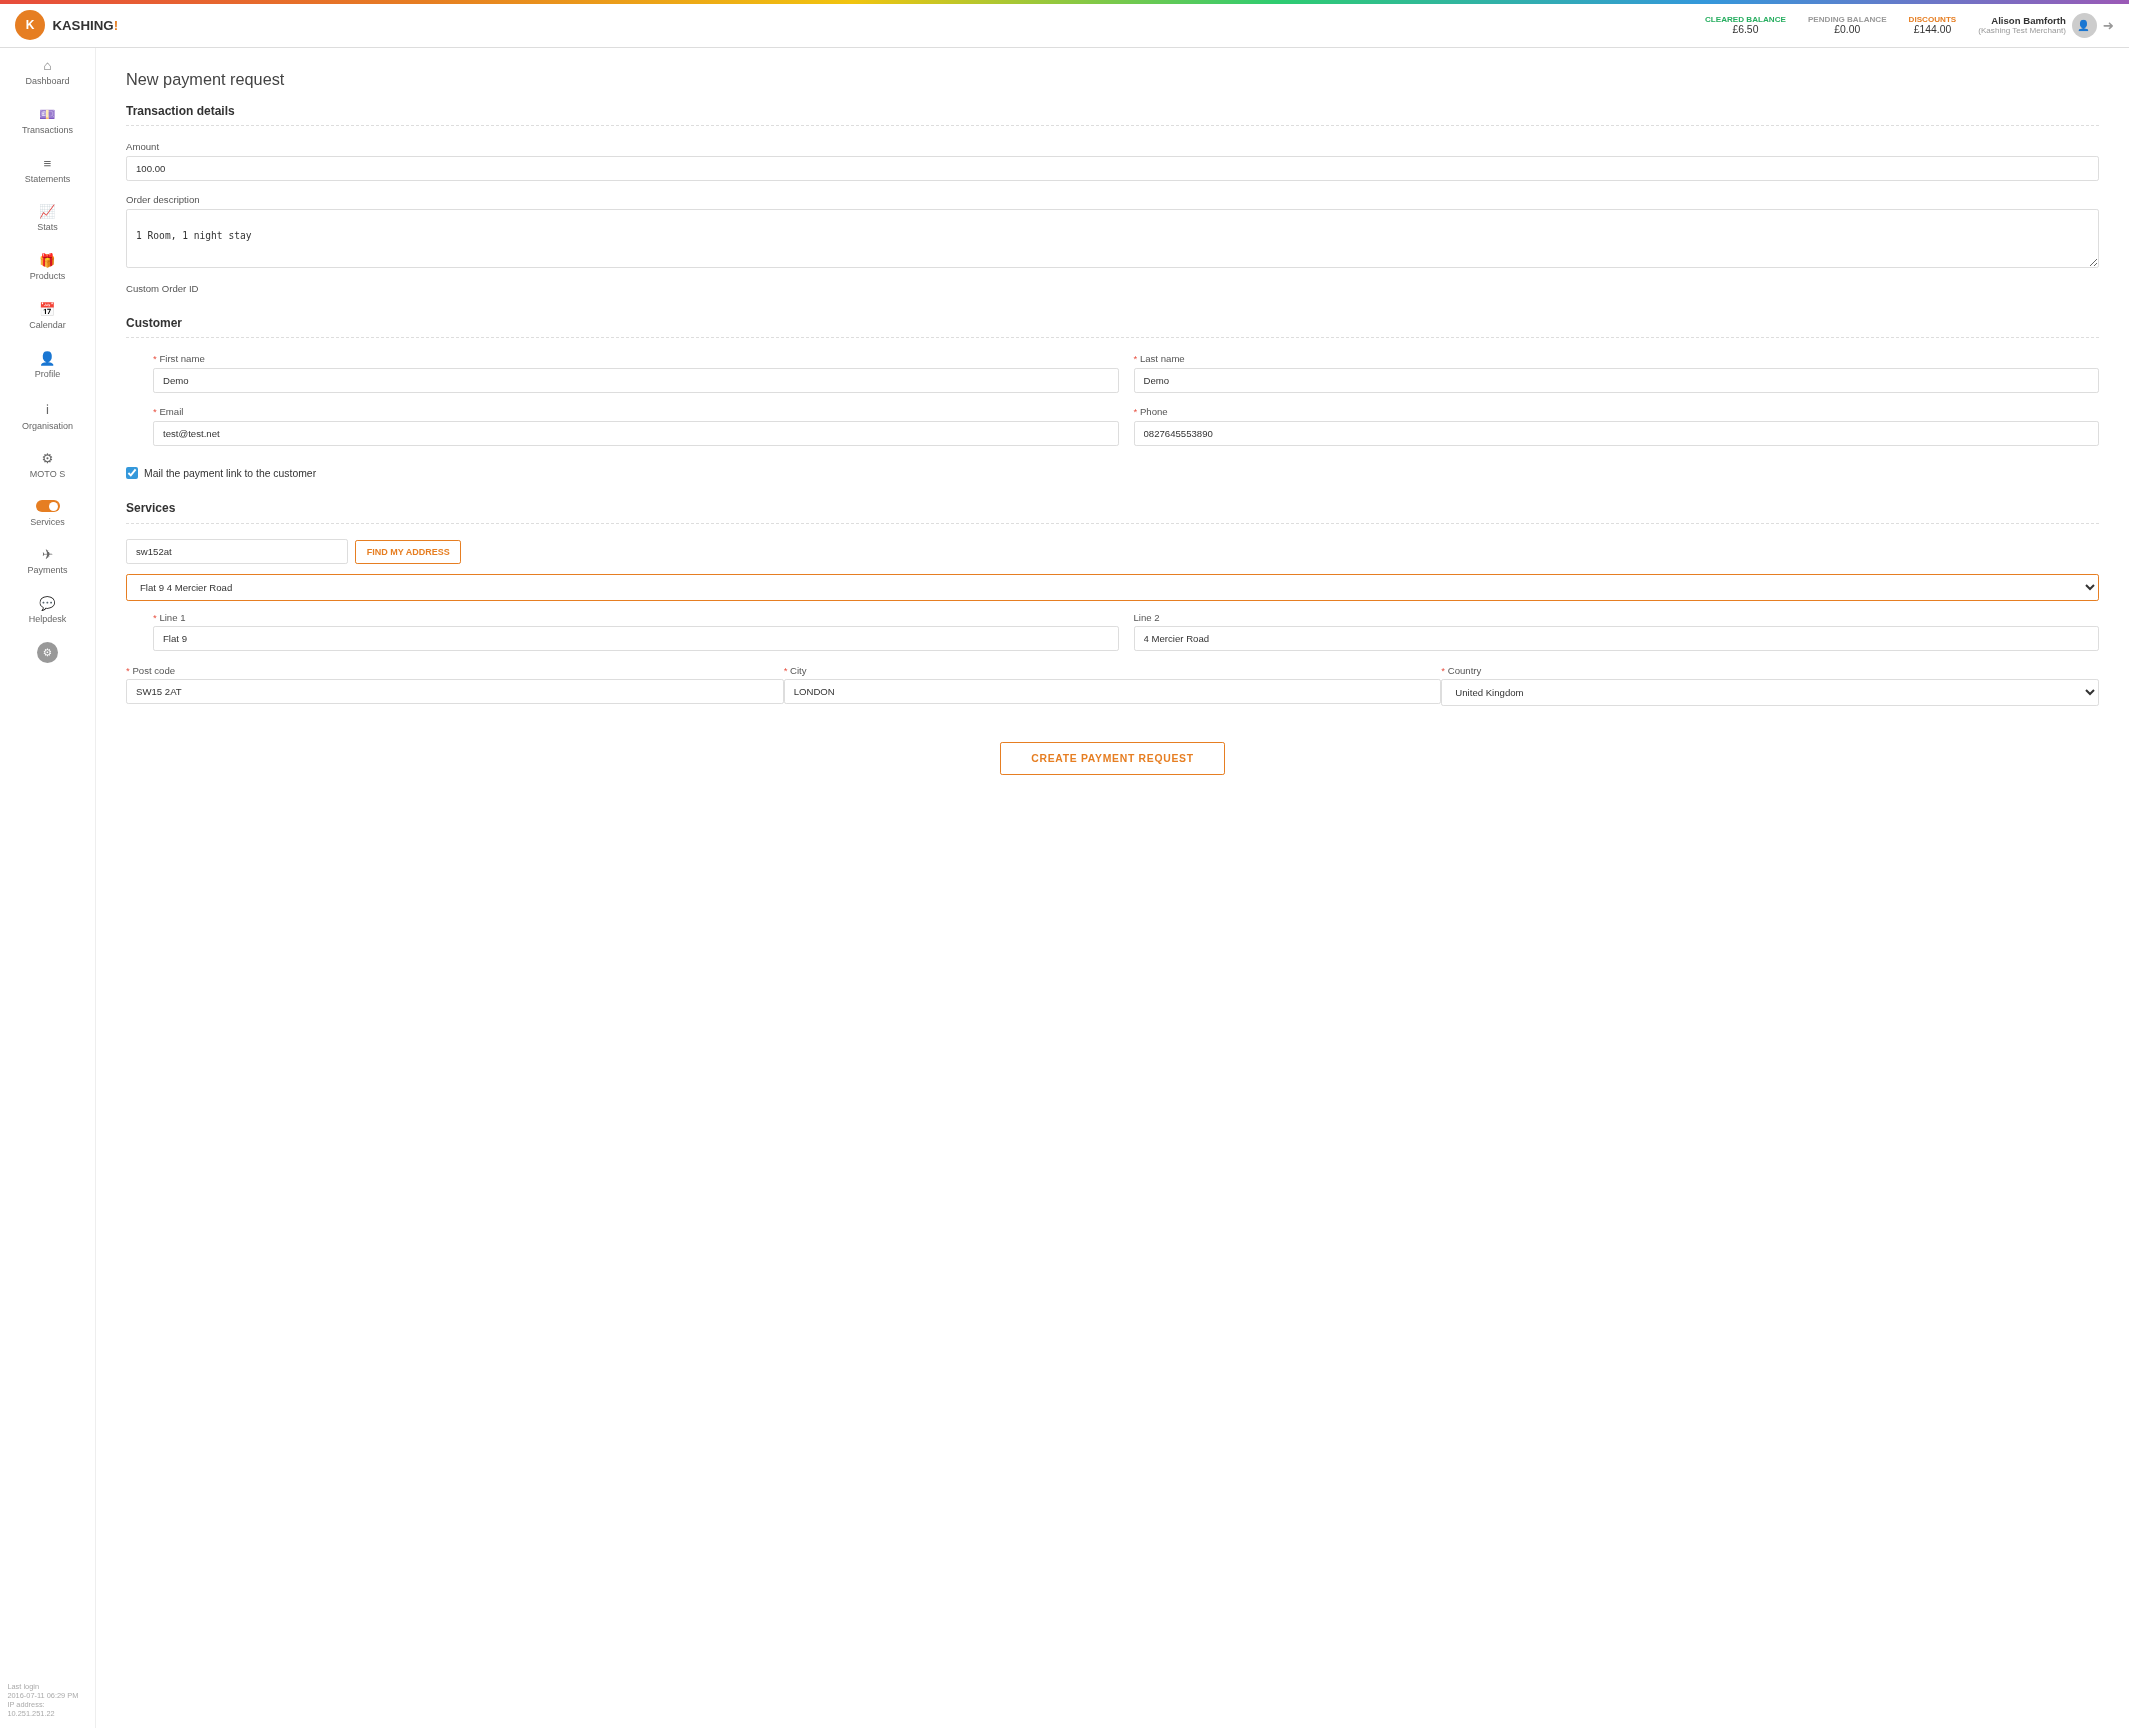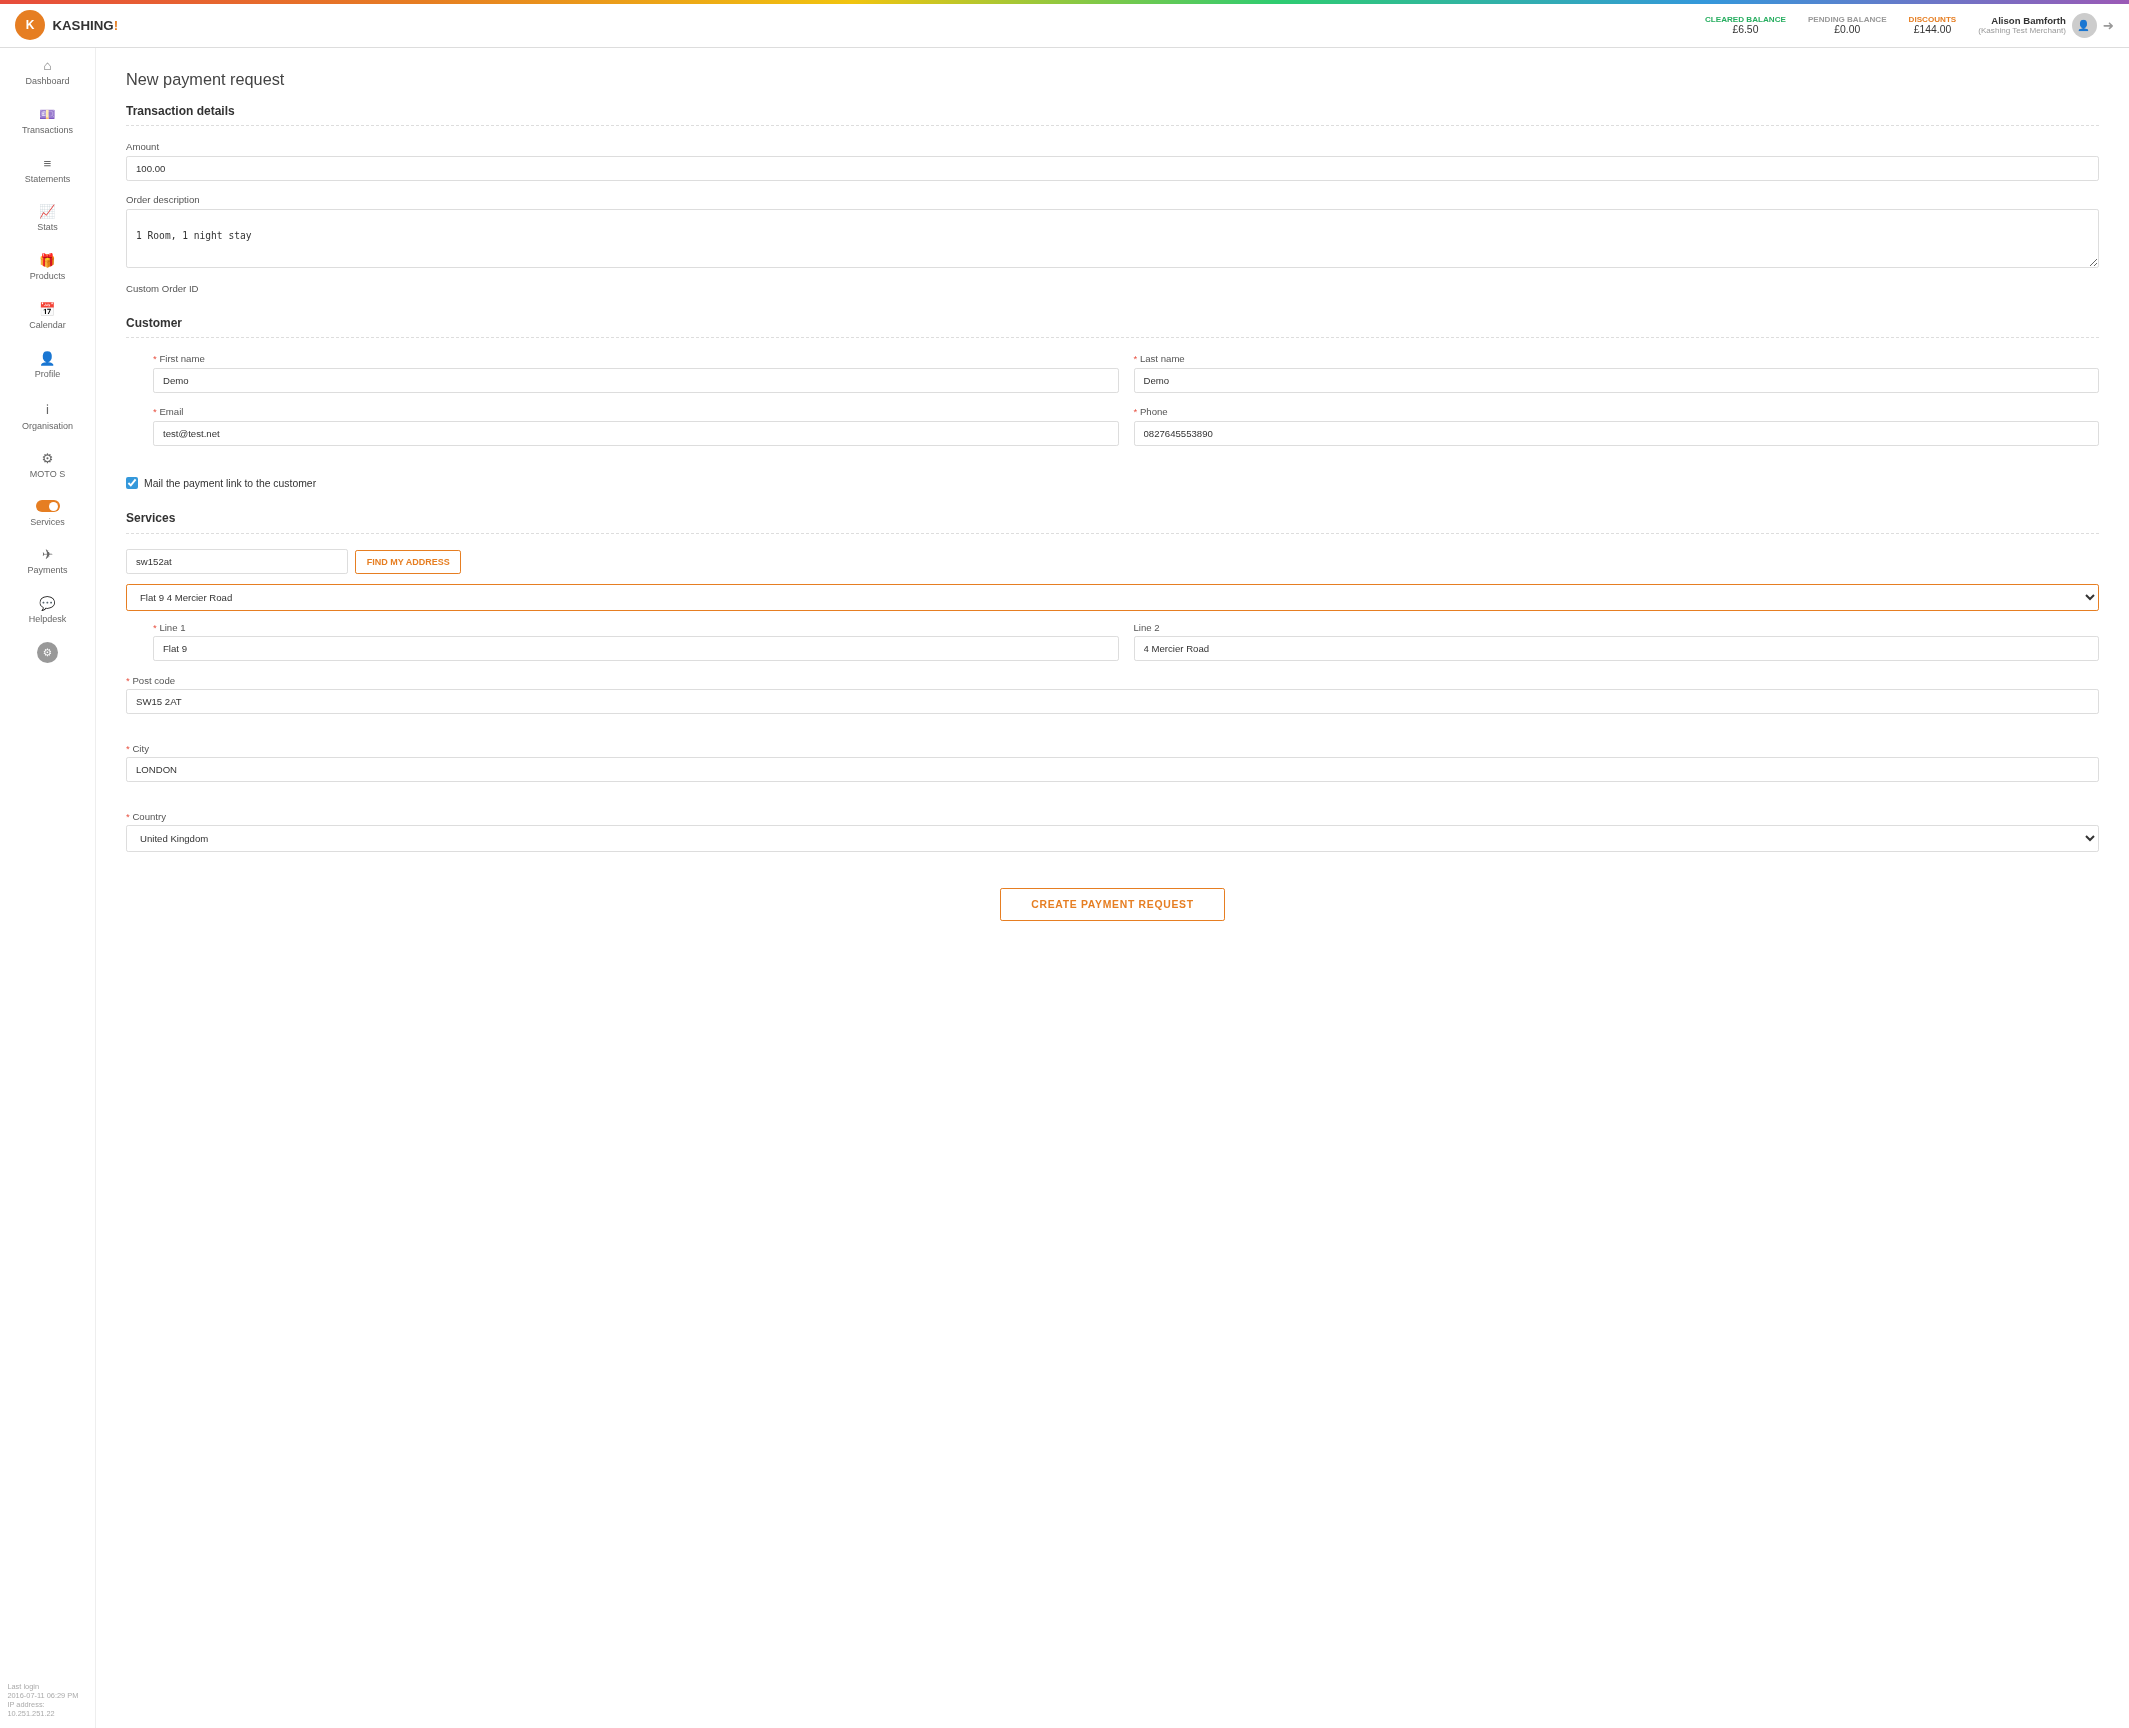--- a/index.html
+++ b/index.html
@@ -45,23 +45,23 @@
 
     .section-title { font-size: 12px; font-weight: bold; color: #333; padding-bottom: 7.4px; border-bottom: 0.7px dashed #ddd; margin-bottom: 15px; }
 
     .form-group { margin-bottom: 13.3px; }
     .form-label { font-size: 9.6px; color: #555; margin-bottom: 3.7px; display: block; }
     .form-label.required::before { content: '* '; color: #e74c3c; }
     .form-input { width: 100%; padding: 6px 9px; border: 0.7px solid #ddd; border-radius: 2.2px; font-size: 9.6px; color: #333; outline: none; }
     .form-textarea { width: 100%; padding: 20px 9px; border: 0.7px solid #ddd; border-radius: 2.2px; font-size: 9.6px; color: #333; height: 59px; resize: vertical; outline: none; }
 
     .two-col { display: grid; grid-template-columns: 1fr 1fr; gap: 15px; padding-left: 27px; }
-    .three-col { display: grid; grid-template-columns: 1fr; gap: 15px; }
-
-    .checkbox-row { display: flex; align-items: center; gap: 6px; margin-top: 18px; }
+    .three-col { display: grid; grid-template-columns: 1fr 1fr 1fr; }
+
+    .checkbox-row { display: flex; align-items: center; gap: 6px; margin-top: 8px; }
     .checkbox-row input[type="checkbox"] { accent-color: #3498db; width: 12px; height: 12px; }
     .postcode-input-row { display: flex; gap: 7.4px; align-items: flex-end; margin-bottom: 10.4px; }
     .postcode-input-row .form-input { flex: 1; }
 
     .find-address-btn { padding: 6px 10.4px; border: 1.5px solid #e67e22; background: #fff; color: #e67e22; font-size: 9px; font-weight: bold; cursor: pointer; border-radius: 2.2px; white-space: nowrap; }
 
     .address-dropdown { width: 100%; padding: 6px 9px; border: 1.5px solid #e67e22; border-radius: 2.2px; font-size: 9.6px; color: #333; background: #fff; margin-bottom: 10.4px; }
 
     .form-select { width: 100%; padding: 6px 9px; border: 0.7px solid #ddd; border-radius: 2.2px; font-size: 9.6px; color: #333; background: #fff; }
 

